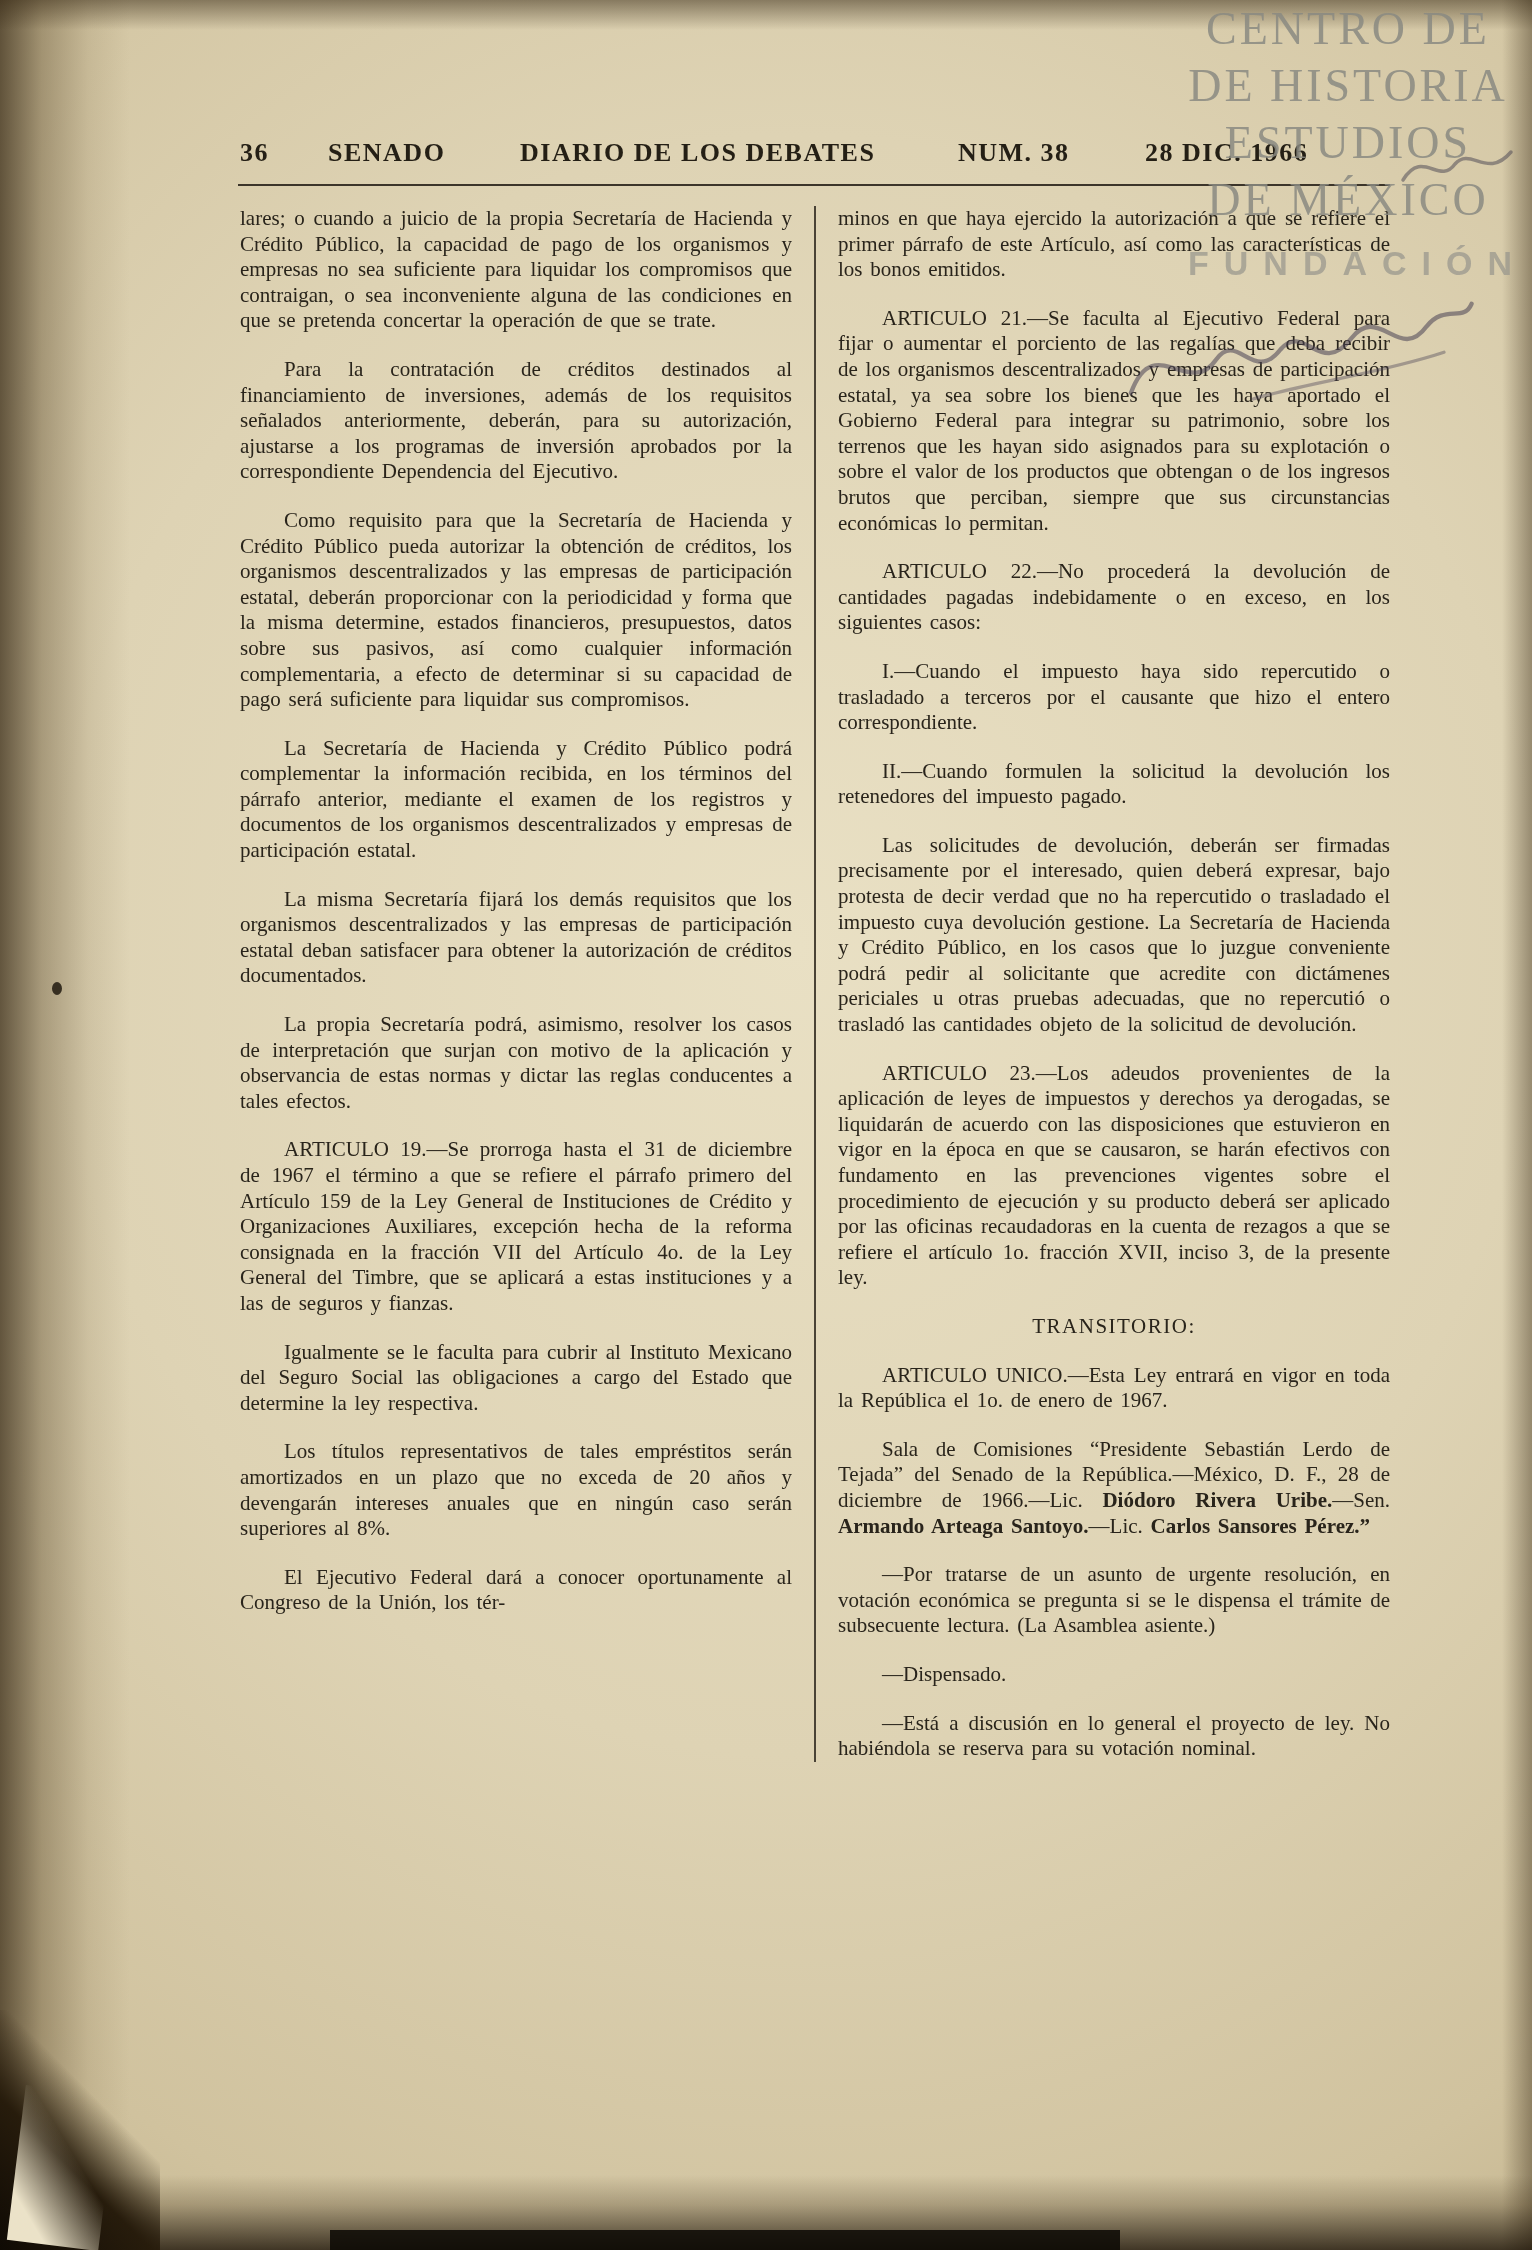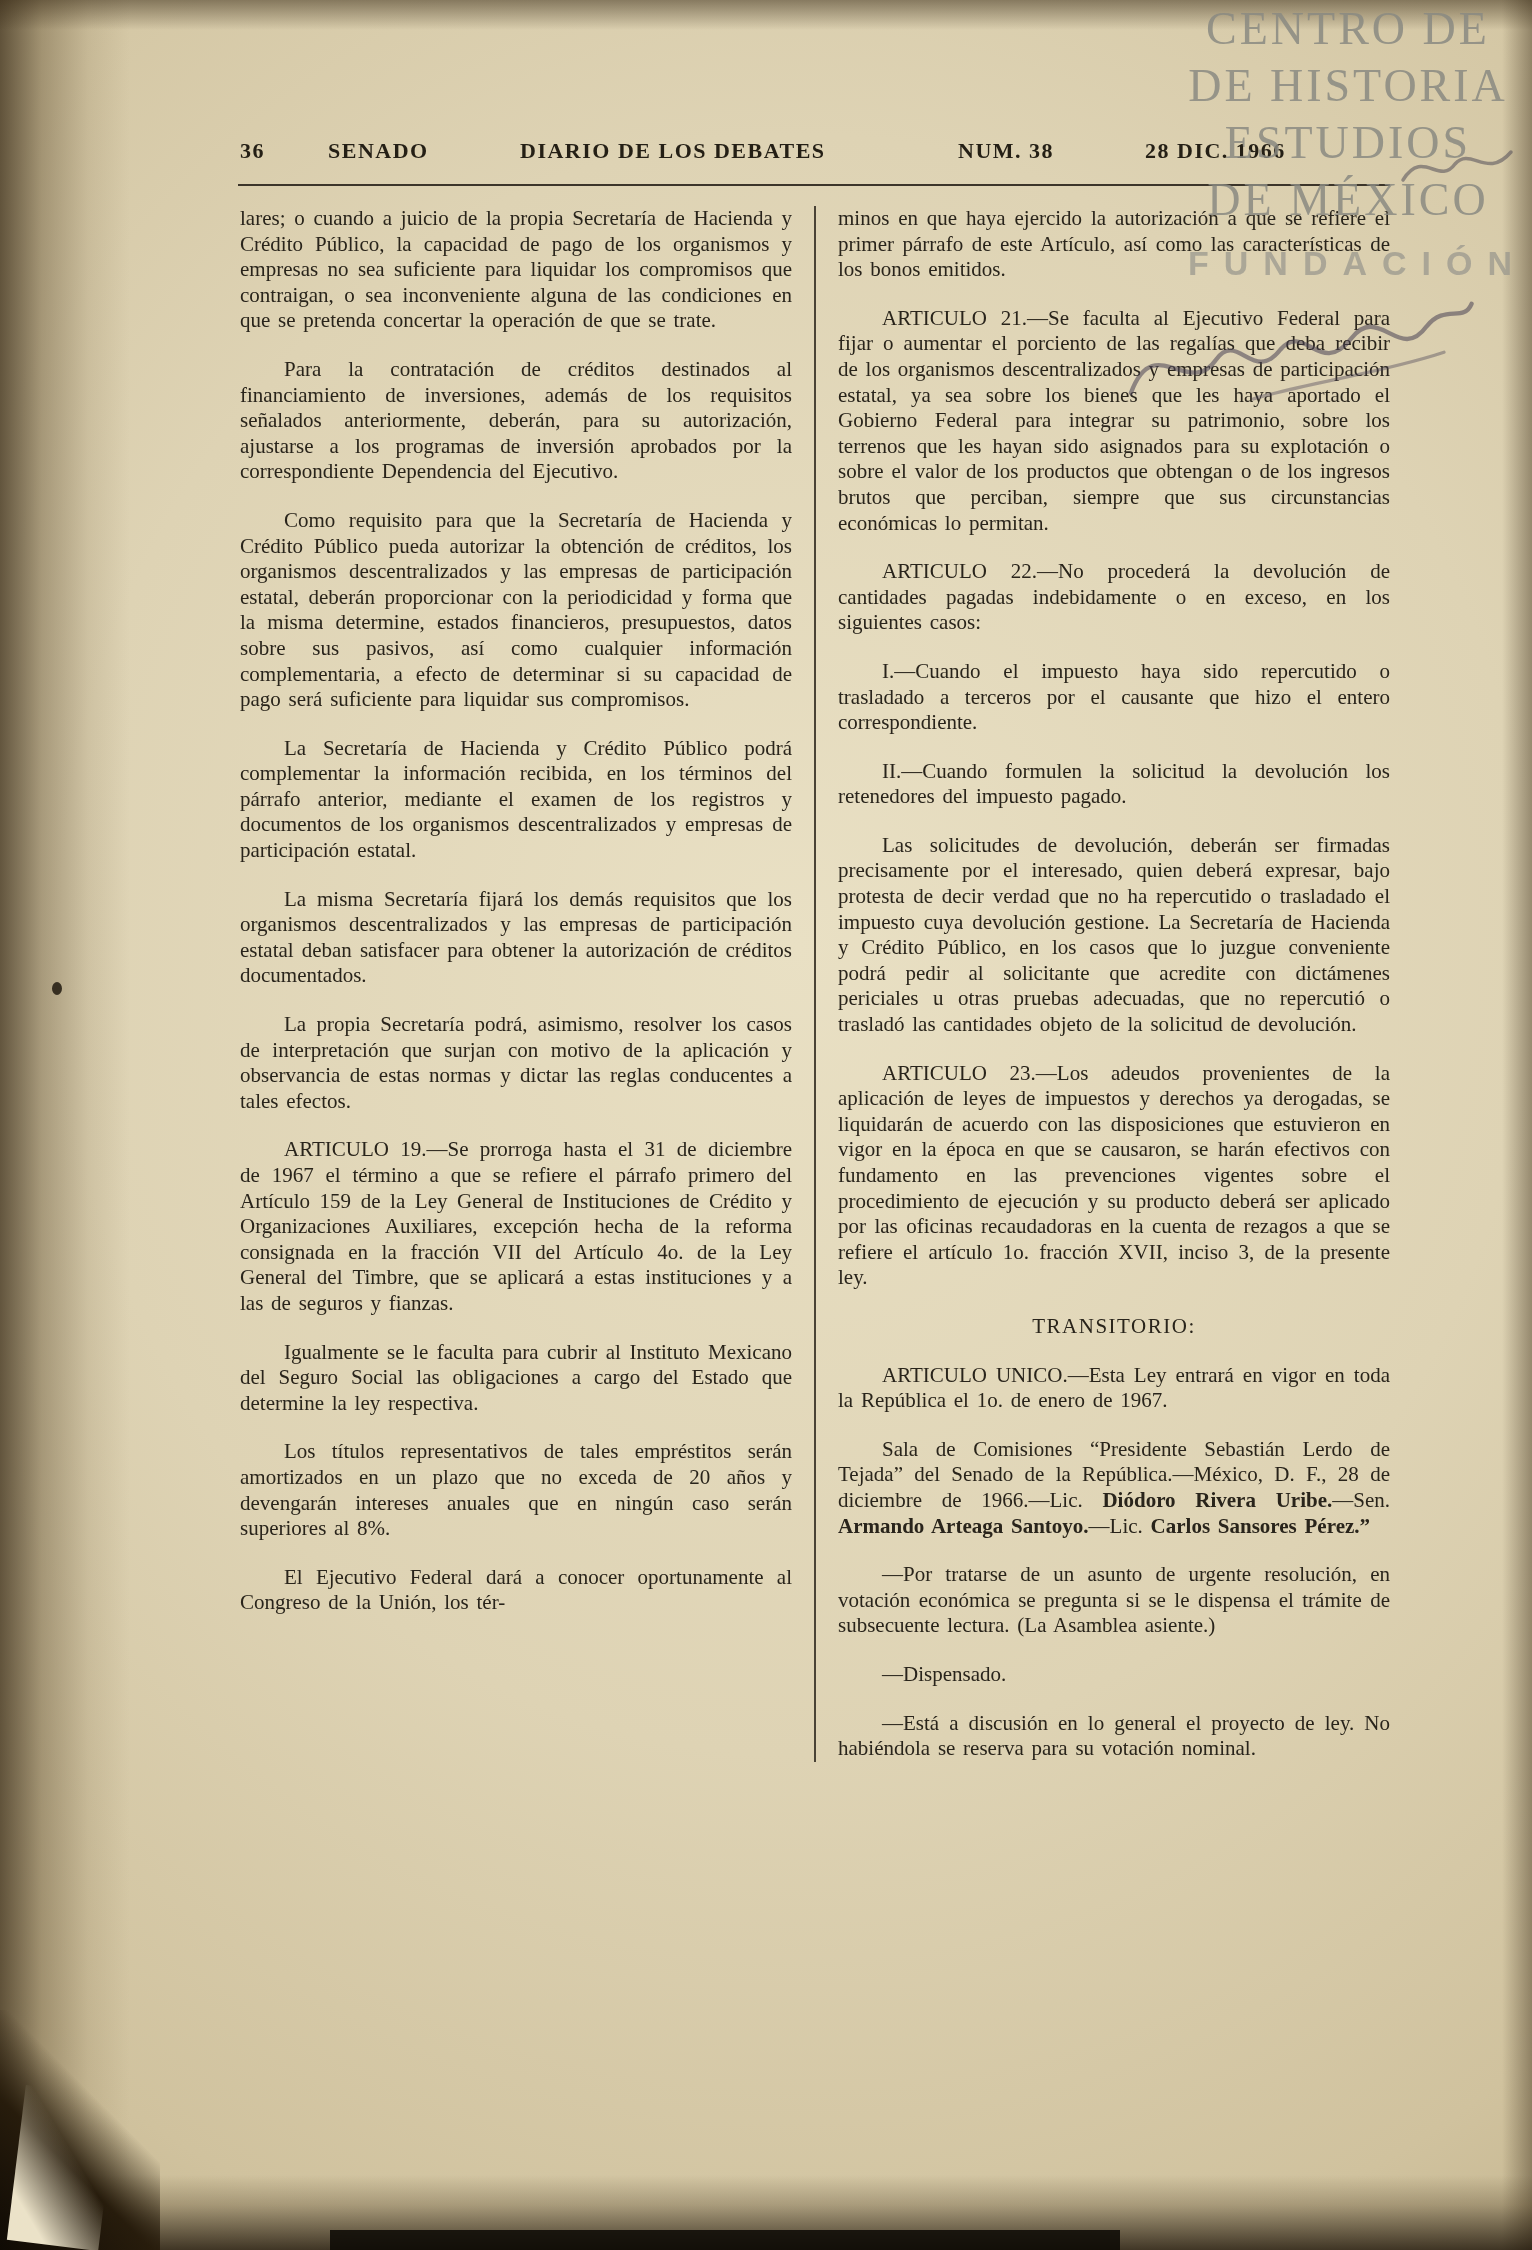--- a/index.html
+++ b/index.html
@@ -22,21 +22,21 @@
   .bottom-shadow{position:absolute;bottom:0;left:0;right:0;height:75px;
     background:linear-gradient(0deg, rgba(28,19,8,0.8), rgba(60,45,22,0.28) 60%, rgba(60,45,22,0));}
   .scan-strip{position:absolute;bottom:0;left:330px;width:790px;height:20px;background:rgba(10,8,4,0.85);}
   .corner-curl{position:absolute;left:0;bottom:0;width:160px;height:240px;
     background:linear-gradient(45deg, #0f0a04 0%, #271c0c 38%, rgba(39,28,12,0) 62%);}
   .corner-curl-light{position:absolute;left:16px;bottom:4px;width:92px;height:156px;
     background:linear-gradient(52deg, #ebe2c8 18%, rgba(235,226,200,0) 60%);transform:rotate(7deg);}
   .ink-dot{position:absolute;left:52px;top:982px;width:10px;height:13px;border-radius:50%;background:rgba(22,16,8,0.8);}
 
   .header{position:absolute;top:138px;left:240px;width:1150px;height:36px;color:#241f15;}
-  .header span{position:absolute;top:0;font-weight:bold;font-size:22px;letter-spacing:1.5px;white-space:nowrap;}
+  .header span{position:absolute;top:0;font-weight:bold;font-size:26px;letter-spacing:1.5px;white-space:nowrap;}
   .h-num{left:0;}
   .h-chamber{left:88px;letter-spacing:2.5px;}
   .h-title{left:280px;letter-spacing:2.5px;}
   .h-issue{left:718px;}
   .h-date{left:905px;}
   .header-rule{position:absolute;top:184px;left:238px;width:1152px;height:2px;background:#3c352a;}
 
   .columns{position:absolute;top:206px;left:240px;width:1150px;display:flex;align-items:stretch;}
   .col{width:552px;color:#29241b;font-size:21px;line-height:25.6px;text-align:justify;word-spacing:2.5px;}
   .divider{width:2px;background:#4a4336;margin:0 22px;}

